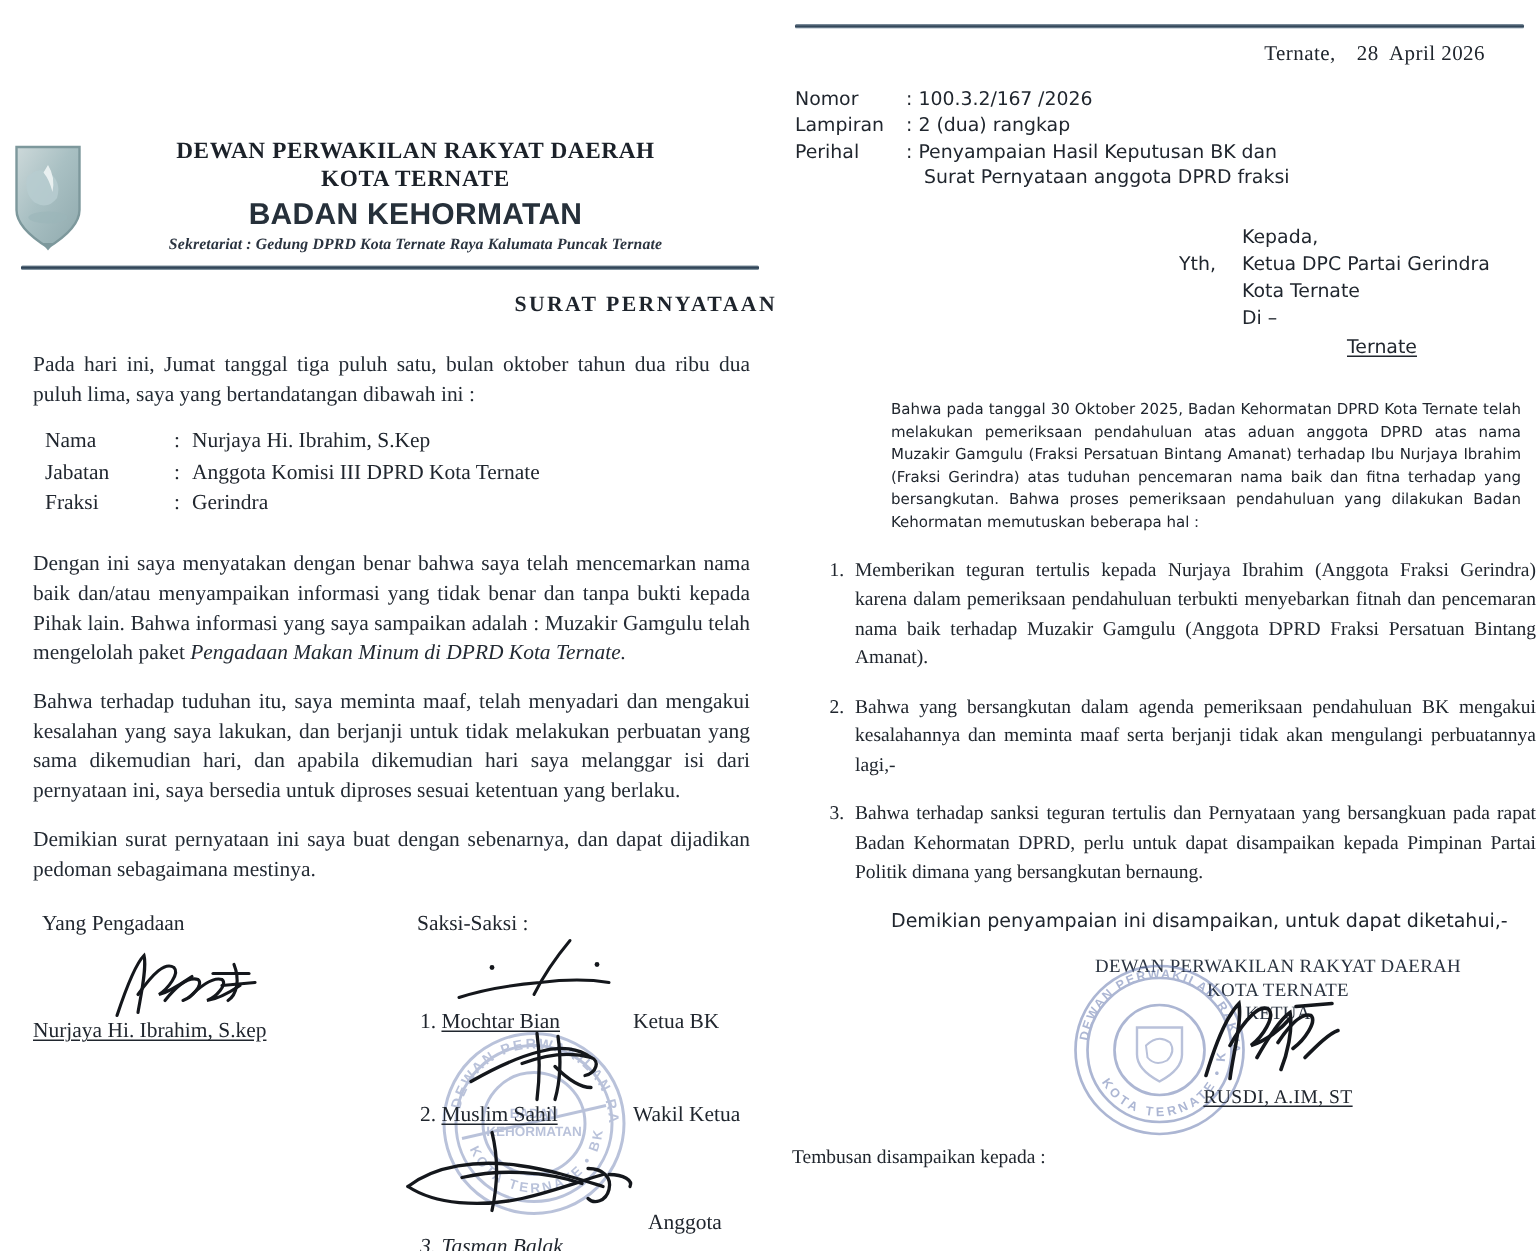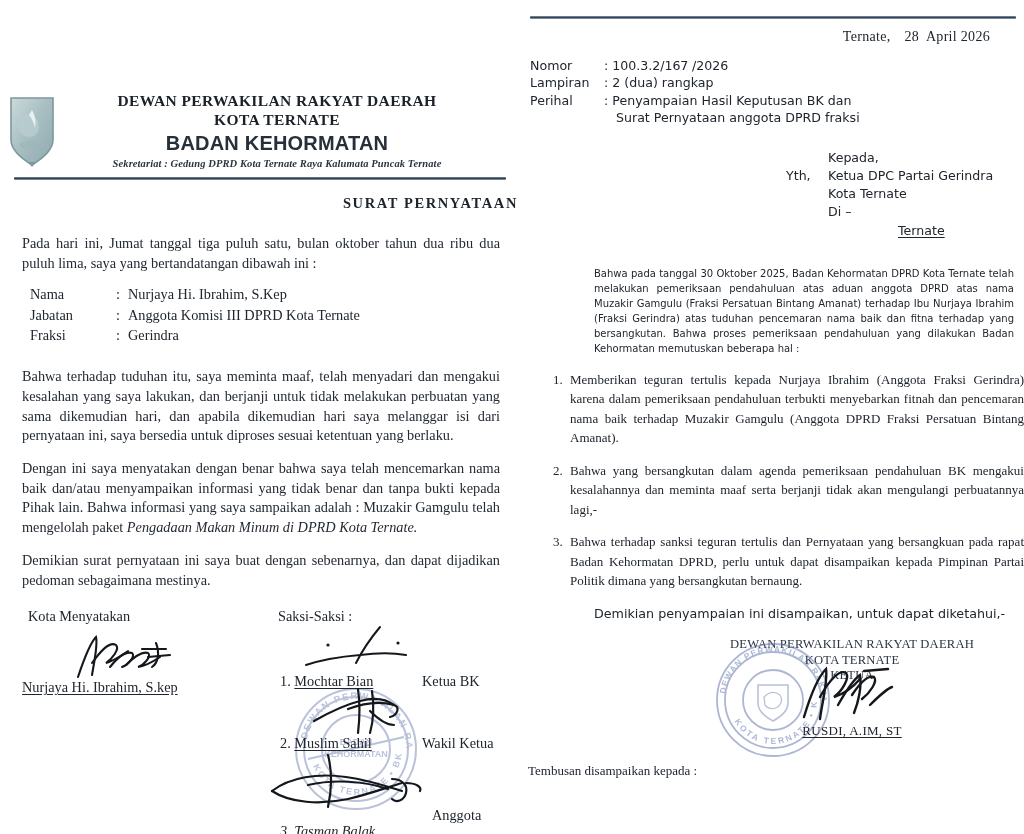--- a/index.html
+++ b/index.html
@@ -299,27 +299,27 @@
       <div class="v">Anggota Komisi III DPRD Kota Ternate</div>
     </div>
     <div class="row">
       <div class="k">Fraksi</div>
       <div class="c">:</div>
       <div class="v">Gerindra</div>
     </div>
   </div>
 
   <div class="lbody">
+    <p><span>Dengan ini saya menyatakan dengan benar bahwa  saya telah mencemarkan nama baik  dan/atau menyampaikan informasi yang tidak benar dan tanpa bukti kepada Pihak lain. Bahwa informasi yang saya sampaikan adalah : Muzakir Gamgulu telah mengelolah paket </span><em>Pengadaan Makan Minum di DPRD Kota Ternate.</em></p>
     <p>Bahwa terhadap tuduhan itu, saya meminta maaf, telah menyadari dan mengakui kesalahan yang saya lakukan, dan berjanji untuk tidak melakukan perbuatan  yang sama dikemudian hari, dan apabila dikemudian hari saya melanggar isi dari pernyataan ini, saya bersedia untuk diproses sesuai ketentuan yang berlaku.</p>
-    <p><span>Dengan ini saya menyatakan dengan benar bahwa  saya telah mencemarkan nama baik  dan/atau menyampaikan informasi yang tidak benar dan tanpa bukti kepada Pihak lain. Bahwa informasi yang saya sampaikan adalah : Muzakir Gamgulu telah mengelolah paket </span><em>Pengadaan Makan Minum di DPRD Kota Ternate.</em></p>
     <p>Demikian surat pernyataan ini saya buat dengan sebenarnya, dan dapat dijadikan pedoman sebagaimana mestinya.</p>
   </div>
 
   <div class="sig-head">
-    <div class="a">Kota Menyatakan</div>
+    <div class="a">Yang Pengadaan</div>
     <div class="b">Saksi-Saksi :</div>
   </div>
 
   <div class="sig-area">
 
     <div class="ink" style="left:48px; top:8px;">
       <svg width="110" height="46" viewBox="0 0 110 46">
         <g fill="none" stroke="#14171c" stroke-width="2.1" stroke-linecap="round">
           <path d="M8 44 C14 26 20 10 26 4 C28 12 24 30 22 42"></path>
           <path d="M22 30 C32 16 40 8 46 12 C50 16 42 26 36 30 C44 28 52 22 58 18"></path>

